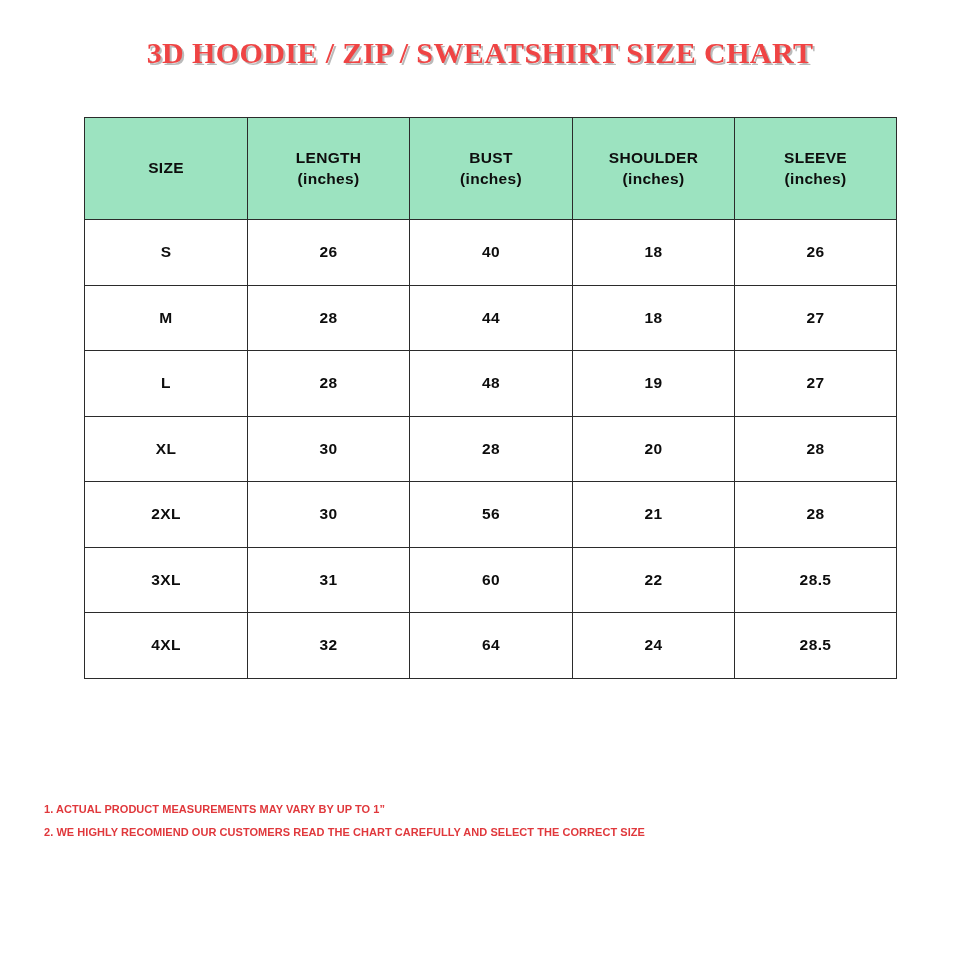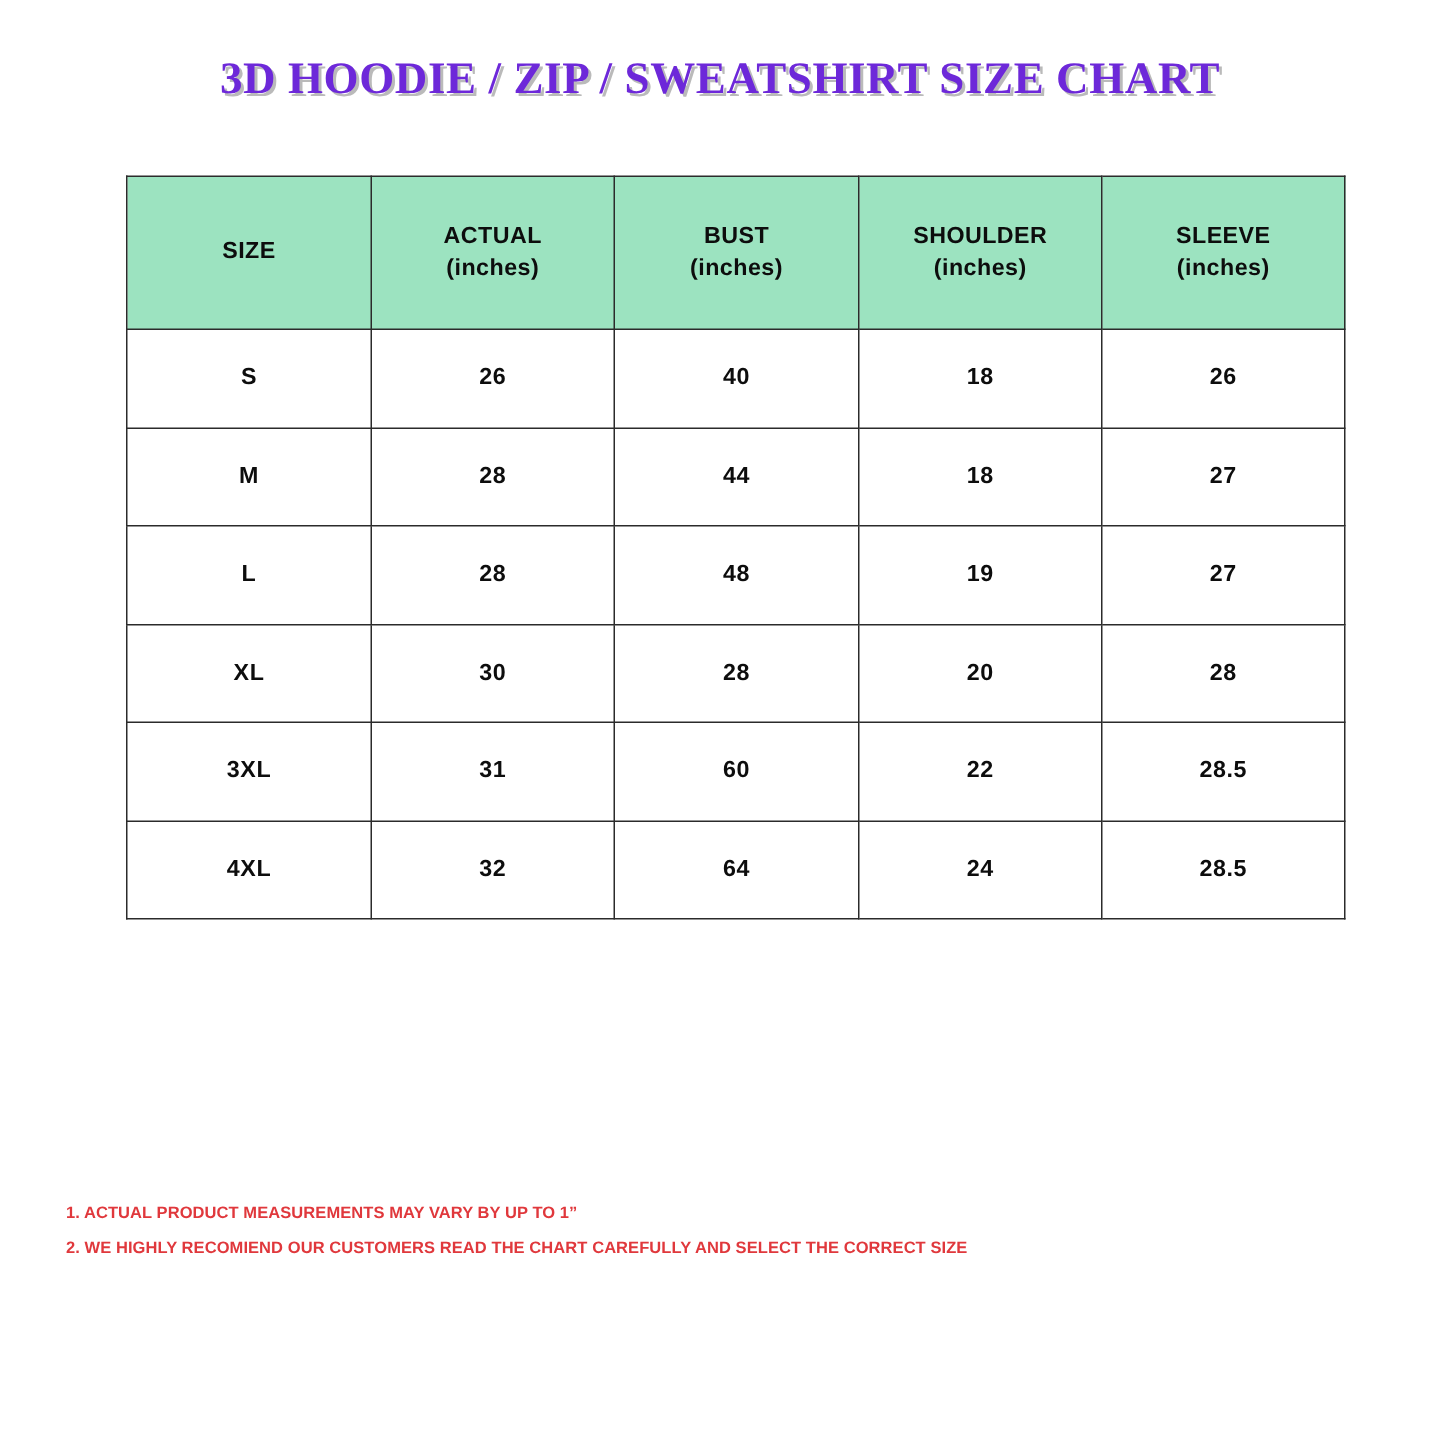--- a/index.html
+++ b/index.html
@@ -26,21 +26,21 @@
   .chart-title {
     position: absolute;
     top: 36px;
     left: 0;
     width: 960px;
     text-align: center;
     font-family: "Liberation Serif", "DejaVu Serif", serif;
     font-weight: bold;
     font-size: 30px;
     letter-spacing: 0.4px;
-    color: #6d28d9;
+    color: #ef4444;
     text-shadow: 2px 2px 0 rgba(130,130,130,0.55);
     white-space: nowrap;
   }
 
   
   .size-table-wrap {
     position: absolute;
     left: 84px;
     top: 117px;
     width: 812px;
@@ -116,21 +116,21 @@
           <col class="c-bust">
           <col class="c-shoulder">
           <col class="c-sleeve">
       </colgroup>
       <thead>
         <tr>
           <th>
             <span class="hdr-main">SIZE</span>
           </th>
           <th>
-            <span class="hdr-main">ACTUAL</span>
+            <span class="hdr-main">LENGTH</span>
             <span class="hdr-unit">(inches)</span>
           </th>
           <th>
             <span class="hdr-main">BUST</span>
             <span class="hdr-unit">(inches)</span>
           </th>
           <th>
             <span class="hdr-main">SHOULDER</span>
             <span class="hdr-unit">(inches)</span>
           </th>
@@ -163,20 +163,27 @@
           <td>27</td>
         </tr>
         <tr>
           <td>XL</td>
           <td>30</td>
           <td>28</td>
           <td>20</td>
           <td>28</td>
         </tr>
         <tr>
+          <td>2XL</td>
+          <td>30</td>
+          <td>56</td>
+          <td>21</td>
+          <td>28</td>
+        </tr>
+        <tr>
           <td>3XL</td>
           <td>31</td>
           <td>60</td>
           <td>22</td>
           <td>28.5</td>
         </tr>
         <tr>
           <td>4XL</td>
           <td>32</td>
           <td>64</td>

